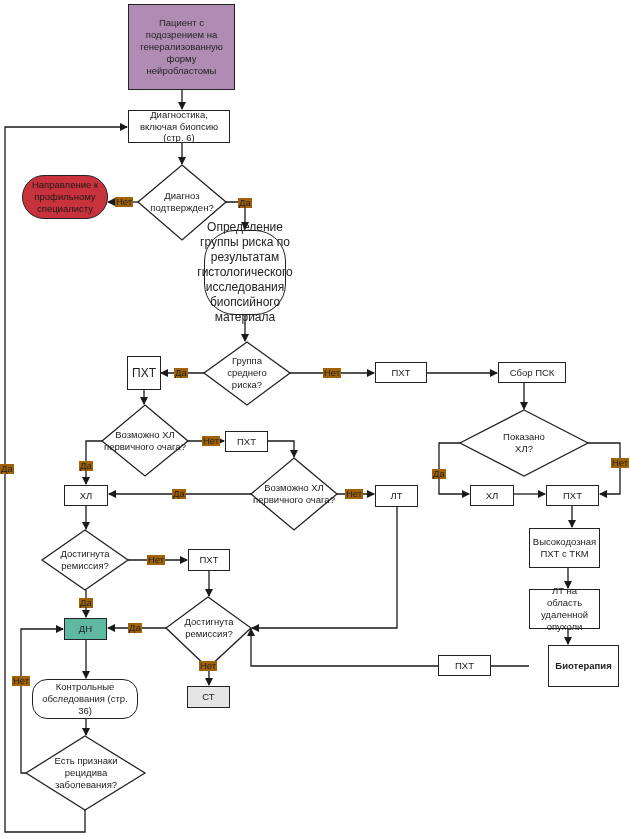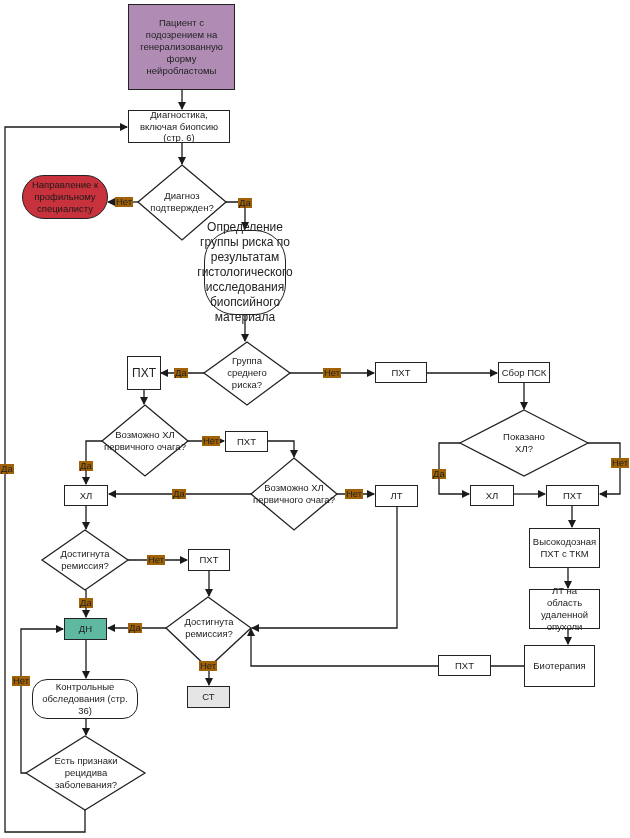--- a/index.html
+++ b/index.html
@@ -71,34 +71,34 @@
   <path class="line" d="M85,810 L85,832 L5,832 L5,127 L127,127" marker-end="url(#ah)"></path>
 </svg>
 
 <div class="node box" style="left:128px;top:4px;width:107px;height:86px;background:#b08cb5;padding:4px;">Пациент с подозрением на генерализованную форму нейробластомы</div>
 <div class="node box" style="left:128px;top:110px;width:102px;height:33px;padding:2px;">Диагностика, включая биопсию (стр. 6)</div>
 <div class="node" style="left:22px;top:175px;width:86px;height:44px;background:#c8323c;border:1.3px solid #222;border-radius:22px;color:#1a1a1a;padding:2px;">Направление к профильному специалисту</div>
 <div class="node box" style="left:204px;top:230px;width:82px;height:85px;font-size:12px;padding:3px;border-radius:31px;">Определение группы риска по результатам гистологического исследования биопсийного материала</div>
 
 <div class="node box big" style="left:127px;top:356px;width:34px;height:34px;">ПХТ</div>
 <div class="node box" style="left:375px;top:362px;width:52px;height:21px;">ПХТ</div>
-<div class="node box" style="left:498px;top:362px;width:52px;height:21px;">Сбор ПСК</div>
+<div class="node box" style="left:498px;top:362px;width:68px;height:21px;">Сбор ПСК</div>
 <div class="node box" style="left:225px;top:431px;width:43px;height:21px;">ПХТ</div>
 
 <div class="node box" style="left:64px;top:485px;width:44px;height:21px;">ХЛ</div>
 <div class="node box" style="left:375px;top:485px;width:43px;height:22px;">ЛТ</div>
 <div class="node box" style="left:470px;top:485px;width:44px;height:21px;">ХЛ</div>
 <div class="node box" style="left:546px;top:485px;width:53px;height:21px;">ПХТ</div>
 
 <div class="node box" style="left:188px;top:549px;width:42px;height:22px;">ПХТ</div>
 <div class="node box" style="left:529px;top:528px;width:71px;height:40px;padding:17px;">Высокодозная ПХТ с ТКМ</div>
 <div class="node box" style="left:529px;top:589px;width:71px;height:40px;padding:19px;">ЛТ на область удаленной опухоли</div>
 
 <div class="node box" style="left:64px;top:618px;width:43px;height:22px;background:#5fb8a0;">ДН</div>
-<div class="node box" style="left:524px;top:645px;width:71px;height:42px;">Биотерапия</div>
+<div class="node box" style="left:548px;top:645px;width:71px;height:42px;font-weight:bold;">Биотерапия</div>
 <div class="node box" style="left:438px;top:655px;width:53px;height:21px;">ПХТ</div>
 <div class="node box" style="left:187px;top:686px;width:43px;height:22px;background:#e5e5e5;">СТ</div>
 <div class="node box" style="left:32px;top:679px;width:106px;height:40px;padding:2px;border-radius:15px;">Контрольные обследования (стр. 36)</div>
 
 <div class="dtext" style="left:146px;top:185px;width:72px;height:34px;">Диагноз подтвержден?</div>
 <div class="dtext" style="left:217px;top:352px;width:60px;height:42px;">Группа среднего риска?</div>
 <div class="dtext" style="left:104px;top:420px;width:82px;height:42px;">Возможно ХЛ первичного очага?</div>
 <div class="dtext" style="left:253px;top:473px;width:82px;height:42px;">Возможно ХЛ первичного очага?</div>
 <div class="dtext" style="left:494px;top:428px;width:60px;height:30px;">Показано ХЛ?</div>
 <div class="dtext" style="left:50px;top:545px;width:70px;height:30px;">Достигнута ремиссия?</div>

